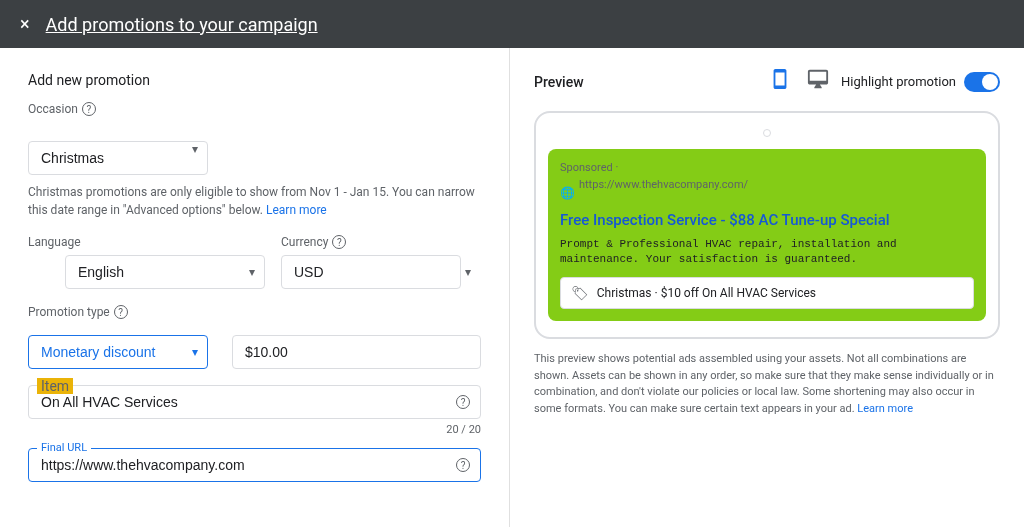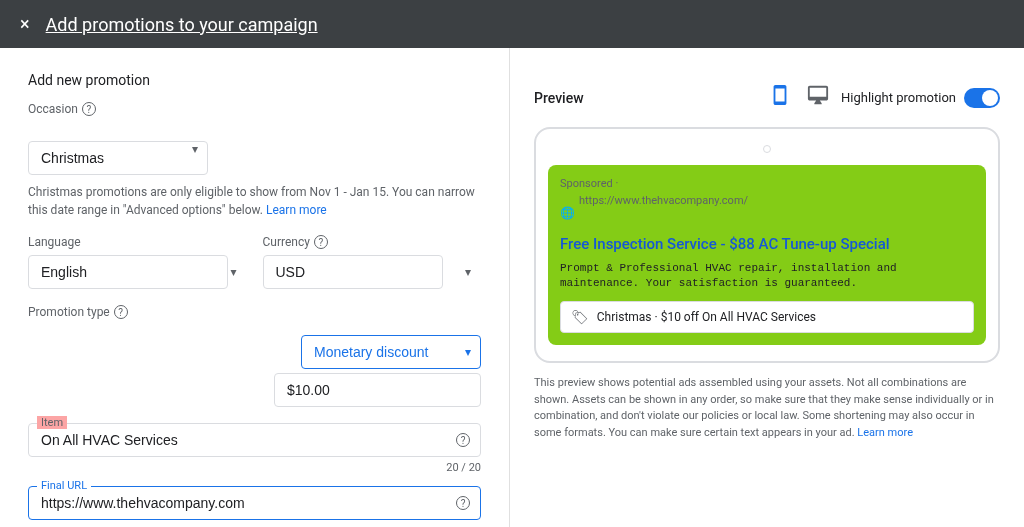--- a/index.html
+++ b/index.html
@@ -111,30 +111,30 @@
     .two-col {
       display: flex;
       gap: 16px;
       margin-top: 16px;
     }
     .two-col .field-group {
       flex: 1;
     }
     .language-select select {
       width: 200px;
+      margin-left: 37px;
     }
     .currency-select select {
       width: 180px;
     }
     .promo-type-row {
       display: flex;
-      gap: 4px;
+      gap: 24px;
       align-items: flex-end;
       margin-top: 16px;
-      flex-direction: column;
     }
     .promo-type-select {
       position: relative;
     }
     .promo-type-select select {
       appearance: none;
       border: 1px solid #1a73e8;
       border-radius: 4px;
       padding: 8px 32px 8px 12px;
       font-size: 14px;
@@ -163,22 +163,22 @@
       margin-top: 16px;
       position: relative;
       border: 1px solid #dadce0;
       border-radius: 4px;
       padding: 8px 12px;
     }
     .item-field-wrapper .floating-label {
       position: absolute;
       top: -8px;
       left: 8px;
-      background: #fca5a5;
-      font-size: 11px;
+      background: #eab308;
+      font-size: 14px;
       color: #5f6368;
       padding: 0 4px;
     }
     .item-field-wrapper input {
       border: none;
       outline: none;
       font-size: 14px;
       color: #202124;
       width: calc(100% - 24px);
     }
@@ -229,21 +229,20 @@
       flex: 1;
       padding: 20px 24px;
       display: flex;
       flex-direction: column;
     }
     .preview-header {
       display: flex;
       align-items: center;
       margin-bottom: 16px;
       gap: 12px;
-      margin-top: 16px;
     }
     .preview-title {
       font-size: 14px;
       font-weight: 500;
       color: #202124;
       flex: 1;
     }
     .device-icons {
       display: flex;
       gap: 16px;
@@ -313,21 +312,21 @@
       align-items: center;
       gap: 4px;
     }
     .globe-icon {
       font-size: 12px;
       color: #5f6368;
     }
     .ad-url {
       font-size: 11px;
       color: #5f6368;
-      margin-bottom: 24px;
+      margin-bottom: 16px;
     }
     .ad-headline {
       font-size: 15px;
       font-weight: 500;
       color: #1558d6;
       line-height: 1.3;
       margin-bottom: 6px;
     }
     .ad-description {
       font-size: 11px;

